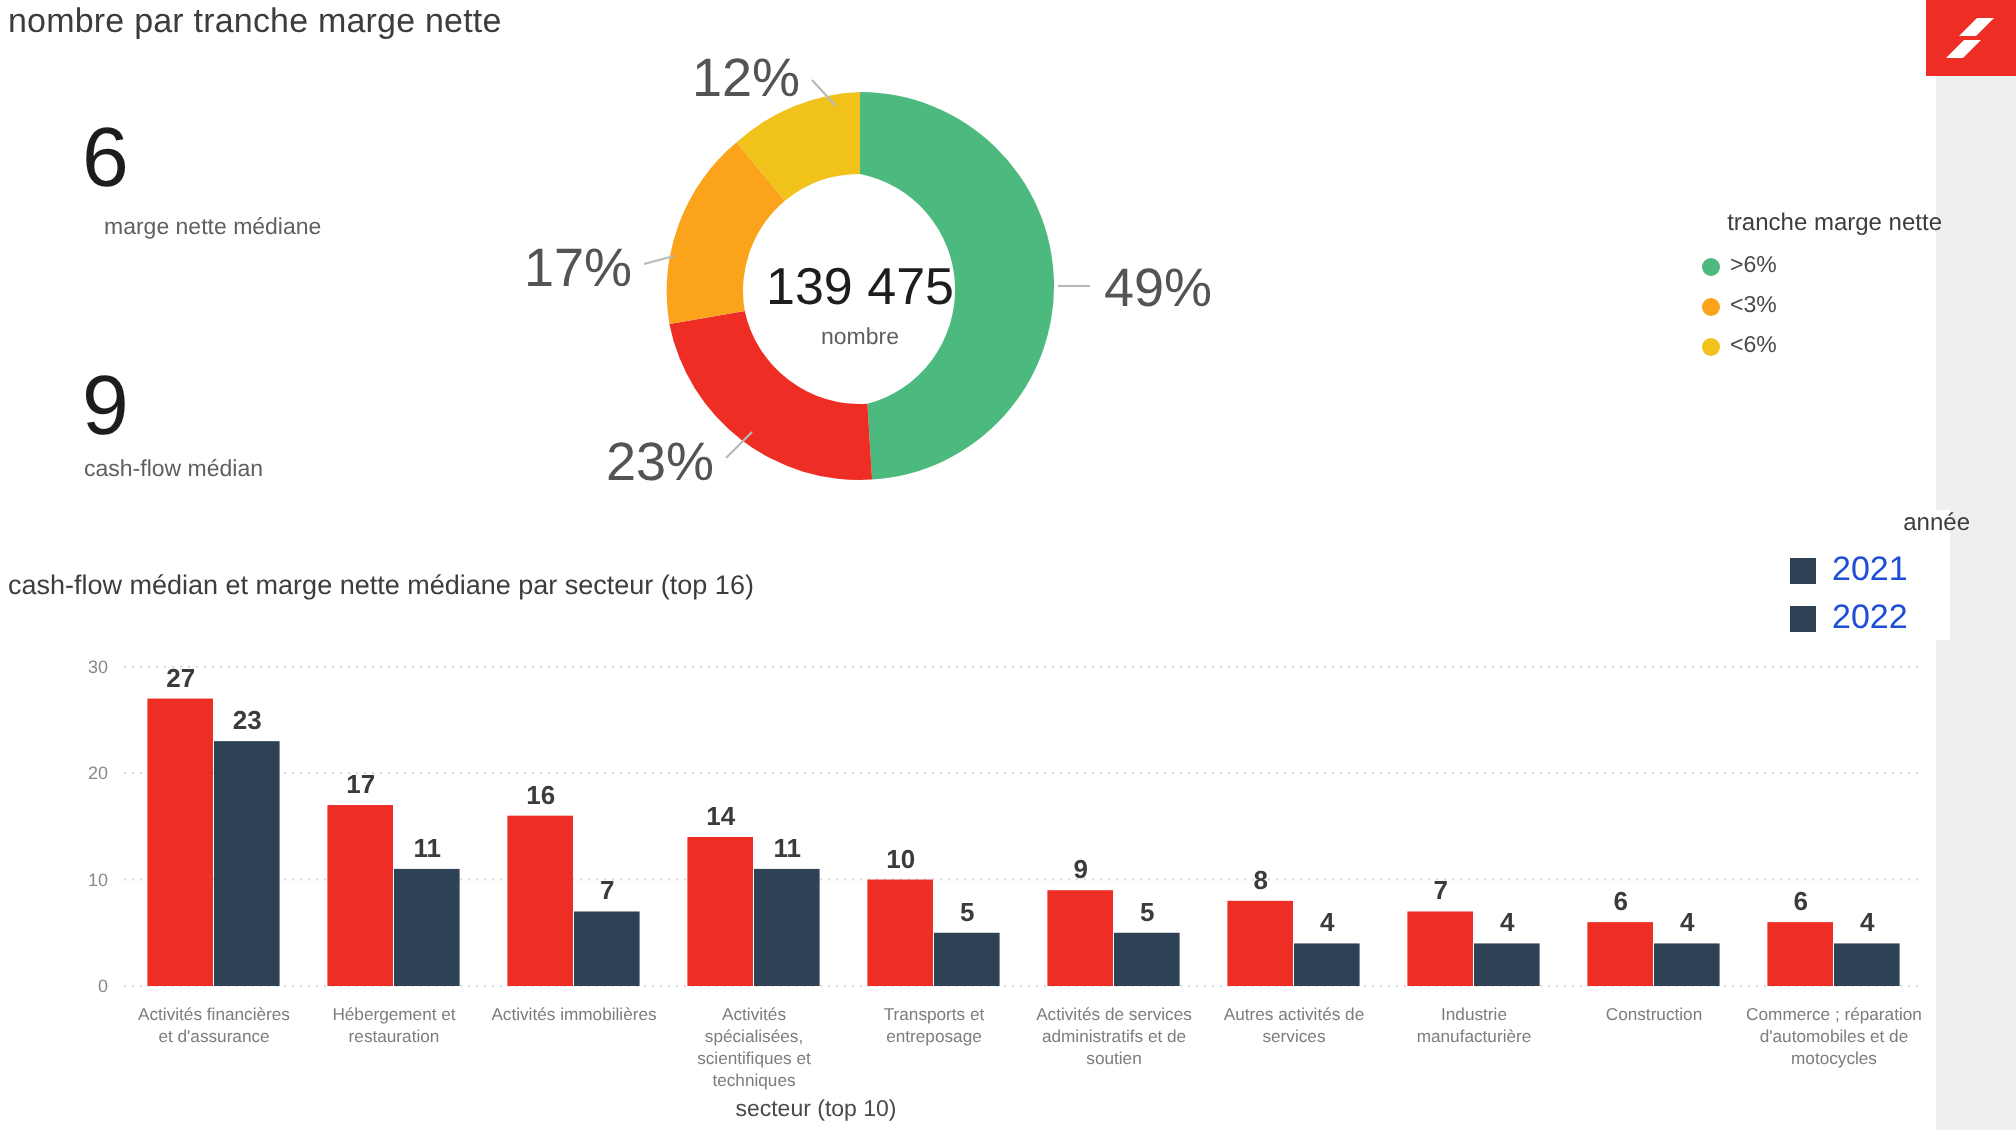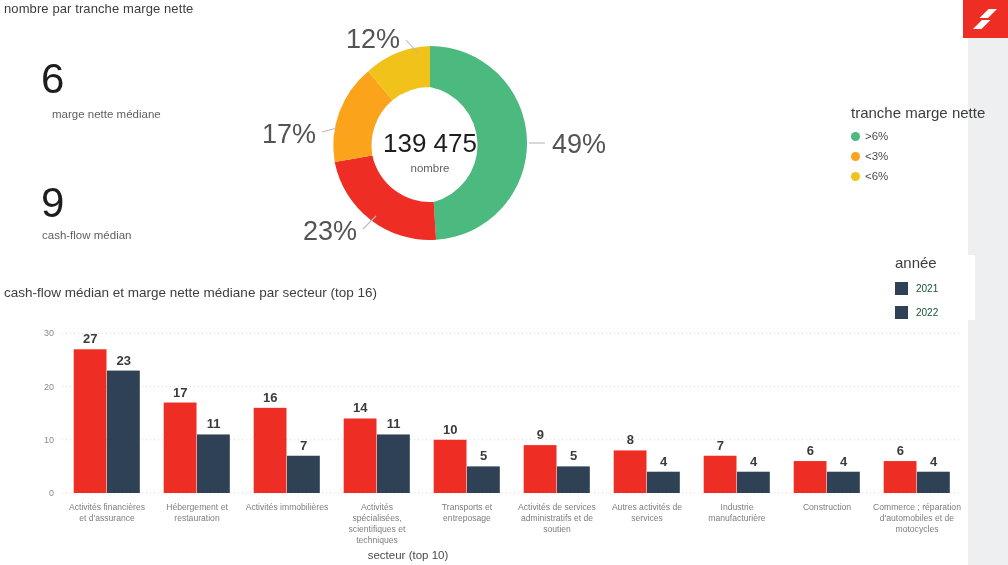--- a/index.html
+++ b/index.html
@@ -35,21 +35,21 @@
     height: 38px;
     background: #EE2E24;
   }
   #logo-tile svg { display: block; }
 
   
   #kpi-title {
     position: absolute;
     left: 4px;
     top: 1px;
-    font-size: 13px;
+    font-size: 17px;
     color: #3d3d3d;
     letter-spacing: .1px;
   }
   .kpi-value {
     position: absolute;
     font-size: 42px;
     font-weight: 400;
     color: #1d1d1d;
     line-height: 1;
   }
@@ -96,45 +96,46 @@
     top: 104px;
     width: 120px;
   }
   #legend-annee {
     position: absolute;
     left: 895px;
     top: 254px;
     width: 90px;
   }
   .legend-title {
-    font-size: 15px;
+    font-size: 12px;
     color: #3d3d3d;
     margin-bottom: 5px;
     white-space: nowrap;
+    text-align: right;
   }
   .legend-row {
     display: flex;
     align-items: center;
     height: 20px;
     white-space: nowrap;
   }
   .legend-dot {
     width: 9px; height: 9px;
     border-radius: 50%;
     margin-right: 5px;
     flex: 0 0 auto;
   }
   .legend-sq {
     width: 13px; height: 13px;
     margin-right: 8px;
     flex: 0 0 auto;
   }
   .legend-text { font-size: 11.5px; color: #4a4a4a; }
   #legend-annee .legend-row { height: 24px; }
-  #legend-annee .legend-text { font-size: 10px; color: #14532d; }
+  #legend-annee .legend-text { font-size: 17px; color: #1d4ed8; }
 
   
   #bar-title {
     position: absolute;
     left: 4px;
     top: 285px;
     font-size: 13.5px;
     color: #3d3d3d;
   }
   #bar-area {

